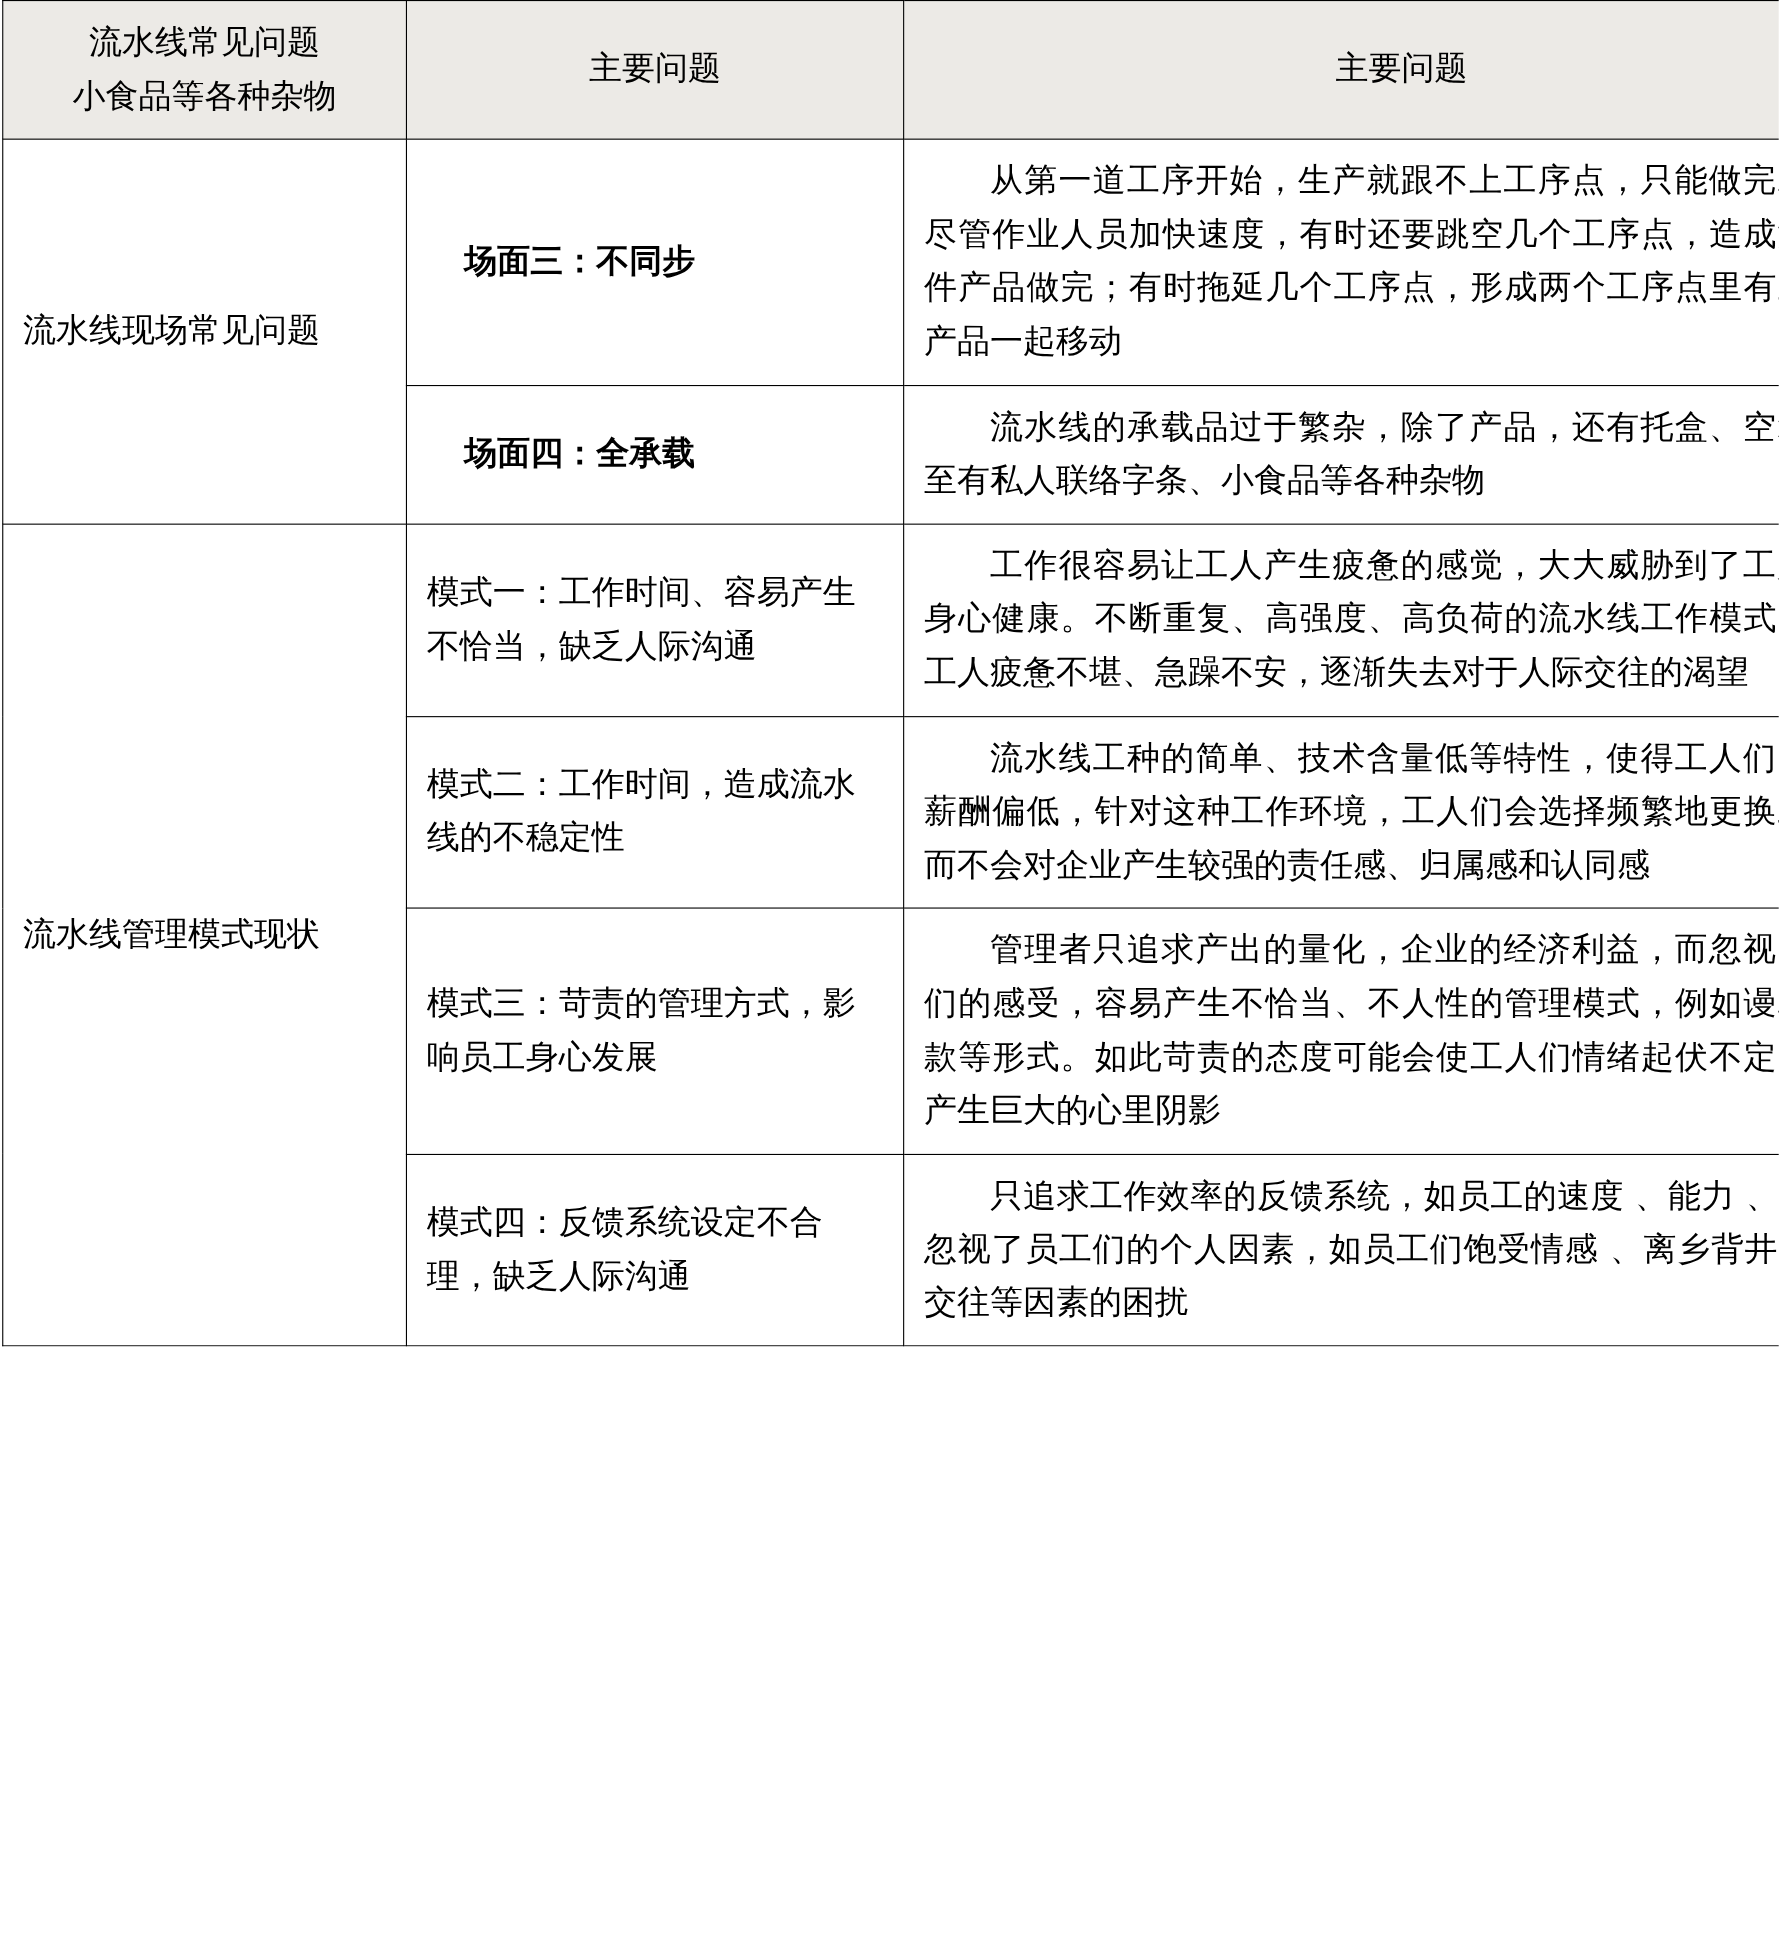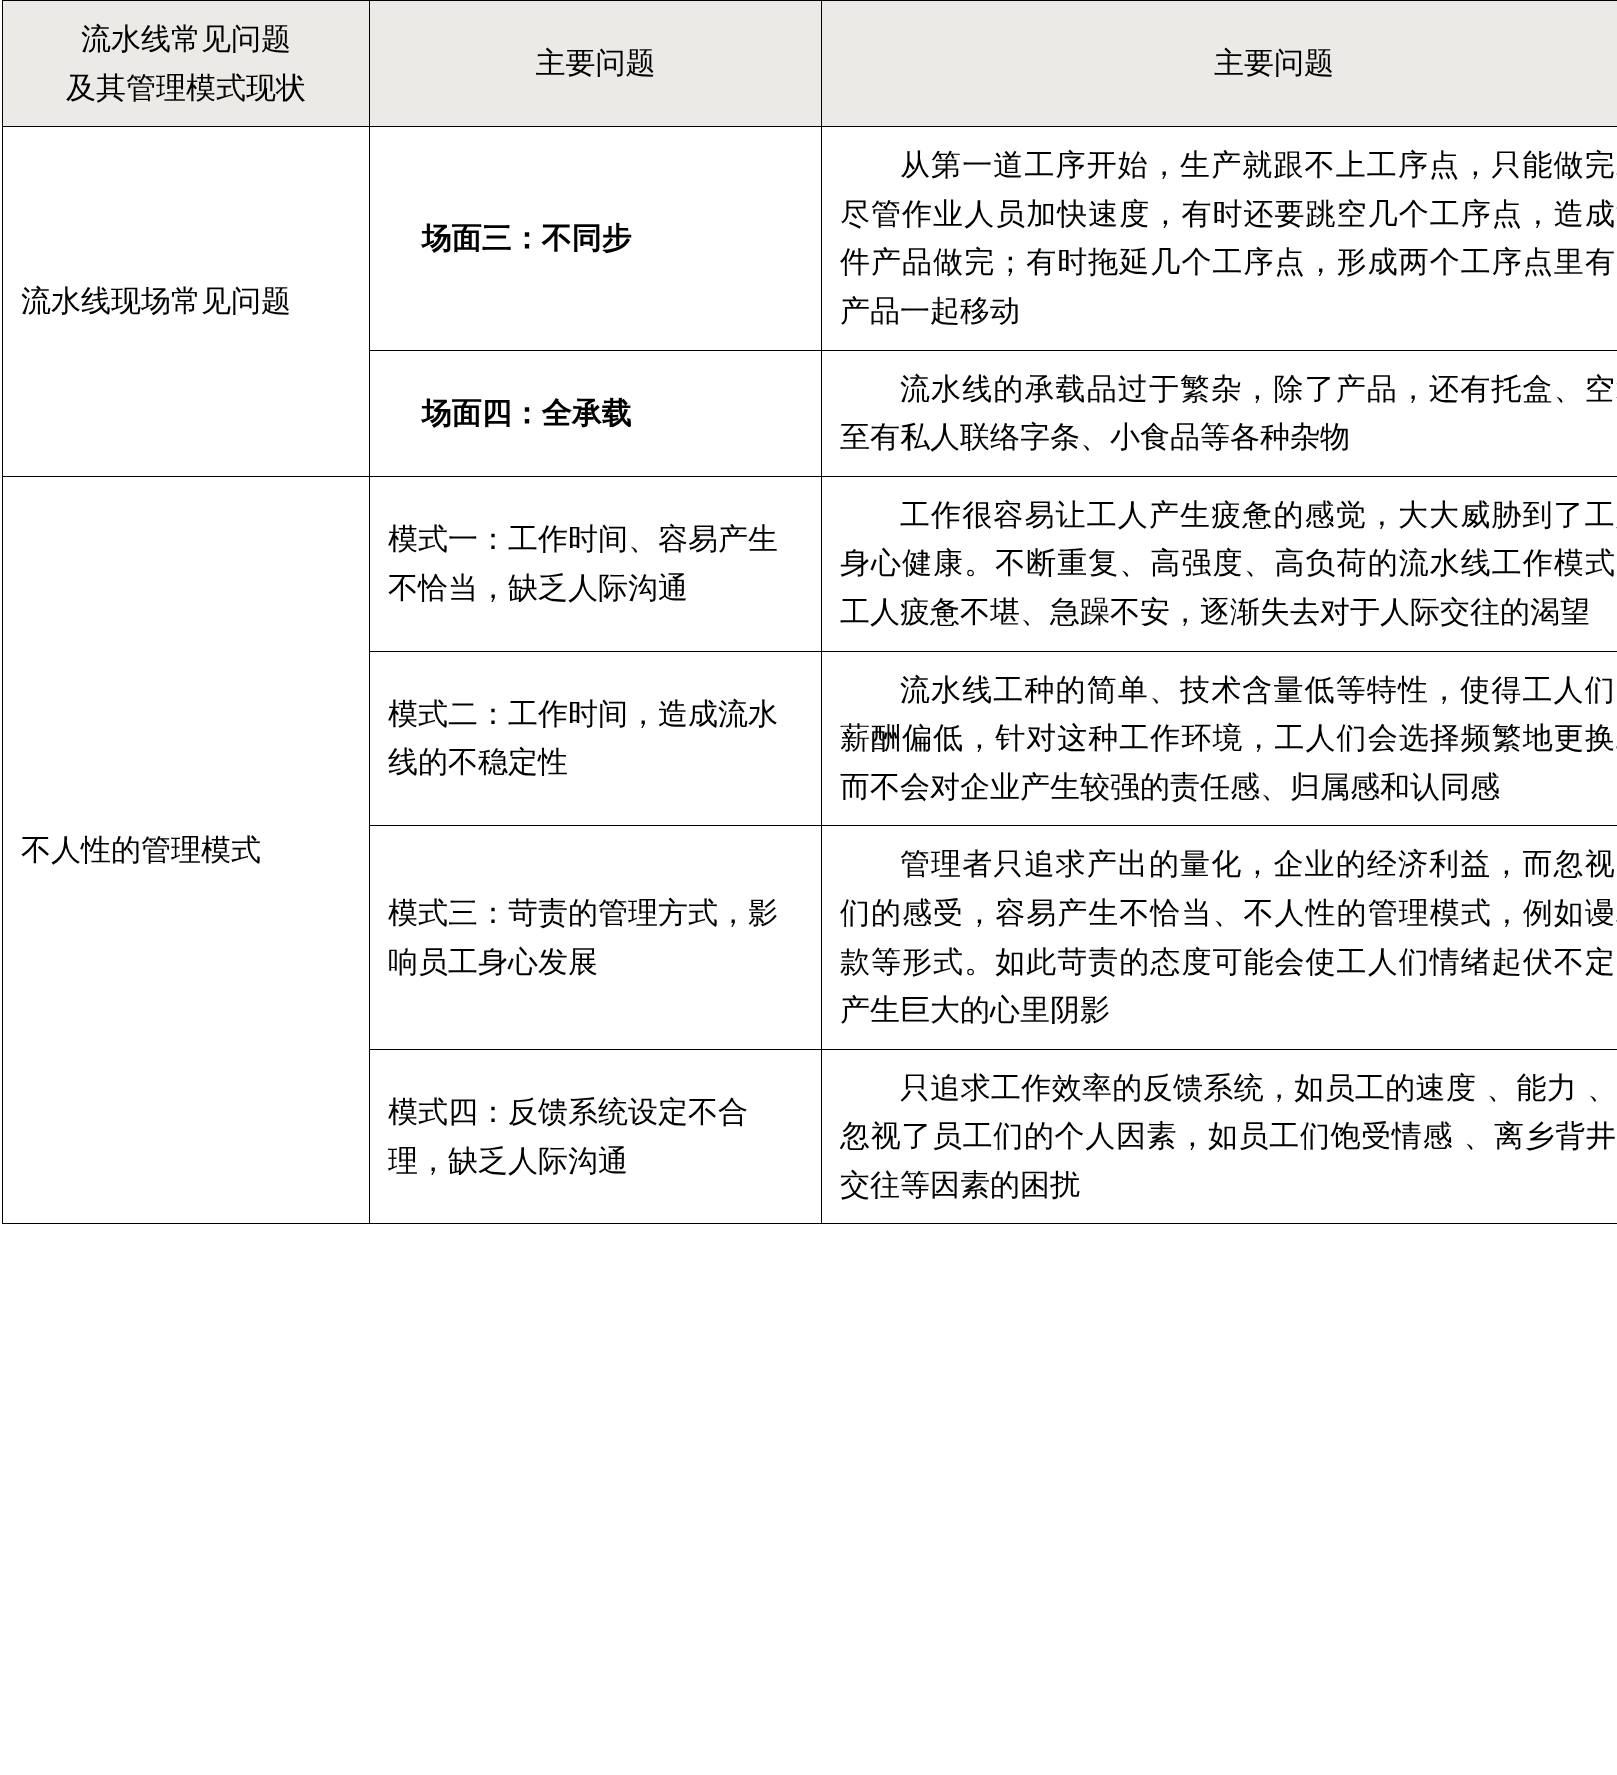--- a/index.html
+++ b/index.html
@@ -74,38 +74,38 @@
 </style>
 </head>
 <body>
 
 <div class="table-wrap">
   <table class="doc-table">
     <thead>
       <tr>
         <th class="col-a">
           <span class="hdr-line">流水线常见问题</span>
-          <span class="hdr-line">及其管理模式现状</span>
+          <span class="hdr-line">小食品等各种杂物</span>
         </th>
         <th class="col-b">主要问题</th>
         <th class="col-c">主要问题</th>
       </tr>
     </thead>
     <tbody>
       <tr>
         <td class="group-cell" rowspan="2">流水线现场常见问题</td>
         <td class="mode-cell centered">场面三：不同步</td>
         <td class="desc-cell">从第一道工序开始，生产就跟不上工序点，只能做完就走，尽管作业人员加快速度，有时还要跳空几个工序点，造成没有一件产品做完；有时拖延几个工序点，形成两个工序点里有三四台产品一起移动</td>
       </tr>
       <tr>
         <td class="mode-cell centered">场面四：全承载</td>
         <td class="desc-cell">流水线的承载品过于繁杂，除了产品，还有托盒、空箱，甚至有私人联络字条、小食品等各种杂物</td>
       </tr>
       <tr>
-        <td class="group-cell" rowspan="4">不人性的管理模式</td>
+        <td class="group-cell" rowspan="4">流水线管理模式现状</td>
         <td class="mode-cell">模式一：工作时间、容易产生不恰当，缺乏人际沟通</td>
         <td class="desc-cell">工作很容易让工人产生疲惫的感觉，大大威胁到了工人们的身心健康。不断重复、高强度、高负荷的流水线工作模式，致使工人疲惫不堪、急躁不安，逐渐失去对于人际交往的渴望</td>
       </tr>
       <tr>
         <td class="mode-cell">模式二：工作时间，造成流水线的不稳定性</td>
         <td class="desc-cell">流水线工种的简单、技术含量低等特性，使得工人们的工资薪酬偏低，针对这种工作环境，工人们会选择频繁地更换工作，而不会对企业产生较强的责任感、归属感和认同感</td>
       </tr>
       <tr>
         <td class="mode-cell">模式三：苛责的管理方式，影响员工身心发展</td>
         <td class="desc-cell">管理者只追求产出的量化，企业的经济利益，而忽视了工人们的感受，容易产生不恰当、不人性的管理模式，例如谩骂、罚款等形式。如此苛责的态度可能会使工人们情绪起伏不定，甚至产生巨大的心里阴影</td>

